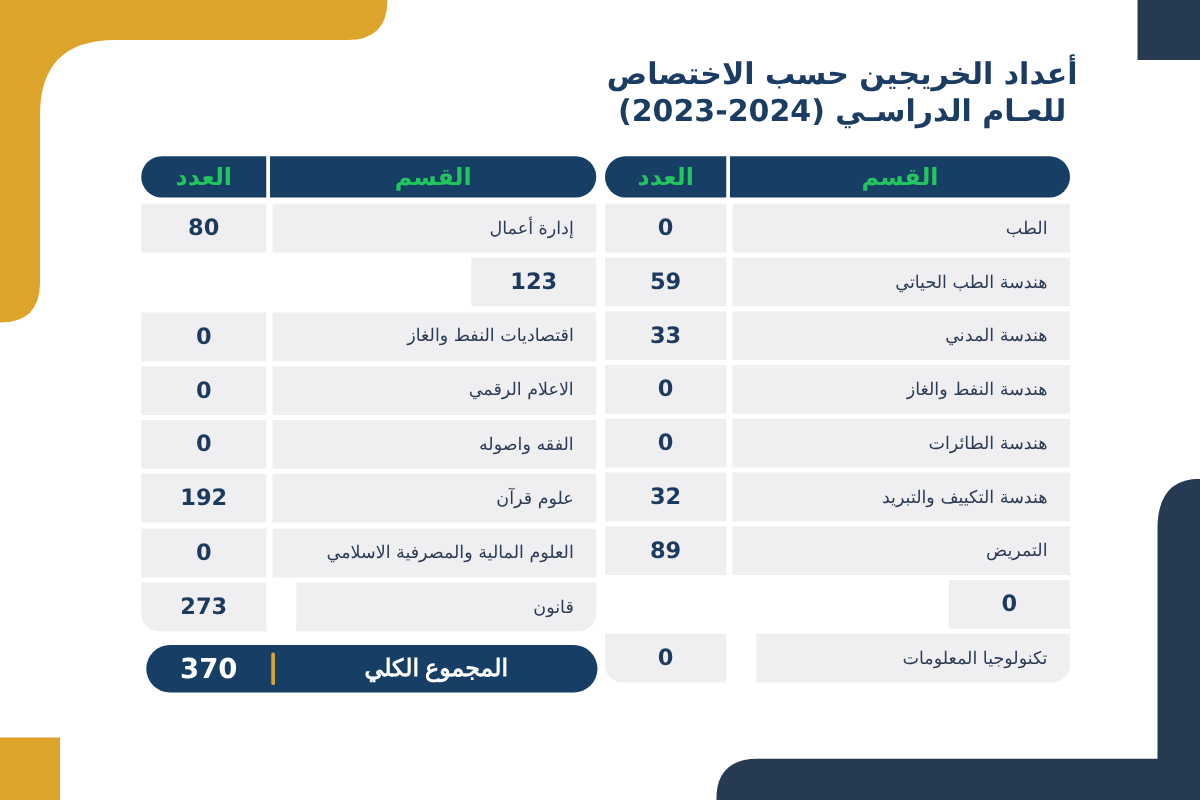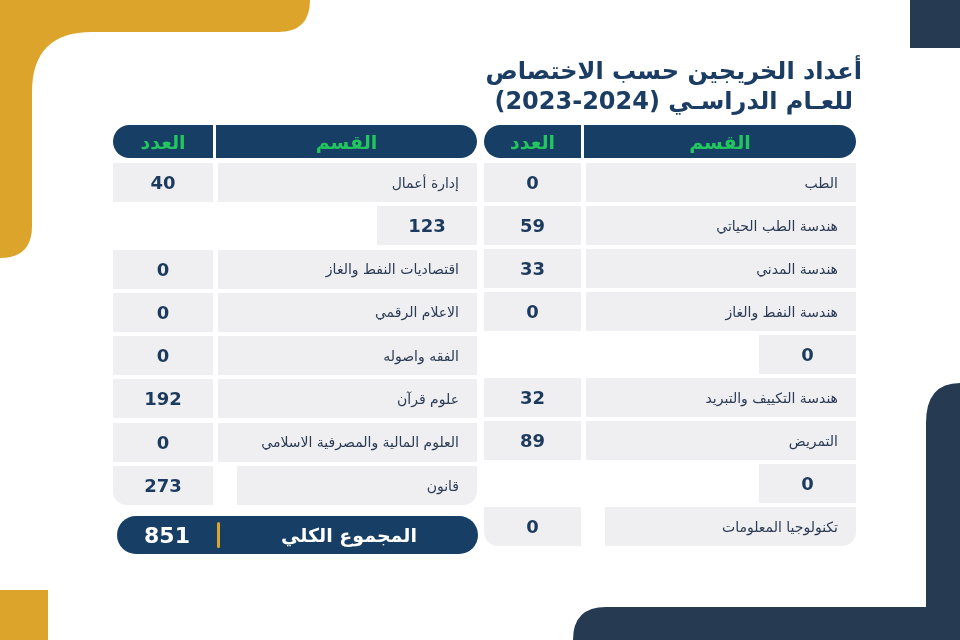--- a/index.html
+++ b/index.html
@@ -11,21 +11,21 @@
     font-family: "DejaVu Sans", sans-serif;
   }
   .deco { position: absolute; }
   .deco.tl { top: 0; left: 0; }
   .deco.tr-square { top: 0; right: 0; width: 50px; height: 48px; background: var(--deco_navy); }
   .deco.bl-square { bottom: 0; left: 0; width: 48px; height: 50px; background: var(--accent_gold); }
   .deco.br { bottom: 0; right: 0; }
 
   .title {
     position: absolute;
-    top: 56px; right: 98px;
+    top: 44px; right: 98px;
     direction: rtl;
     text-align: center;
     color: var(--title_navy);
     font-weight: bold;
     font-size: 24px;
     line-height: 1.25;
   }
 
   .gtable { position: absolute; }
   .gtable.right { top: 125px; left: 484px; width: 372px; }
@@ -63,21 +63,21 @@
   .tr.last .td.dept  { border-radius: 0 0 14px 0; margin-left: 19px; }
   .tr.last .td.count { border-radius: 0 0 0 14px; }
 
   .total-bar {
     position: absolute;
     top: 516px; left: 117px; width: 361px; height: 38px;
     background: var(--accent_navy);
     border-radius: 19px;
     display: flex; direction: rtl; align-items: center;
   }
-  .total-label { flex: 1; text-align: center; color: #ffffff; font-weight: bold; font-size: 19px; }
+  .total-label { flex: 1; text-align: center; color: #ffffff; font-weight: bold; font-size: 19px; font-family: Liberation Serif, serif; }
   .total-divider { width: 3px; height: 26px; background: var(--accent_gold); border-radius: 2px; }
   .total-value { width: 100px; text-align: center; color: #ffffff; font-weight: bold; font-size: 22px; }
 </style>
 </head>
 <body>
 
 <svg class="deco tl" width="312" height="260" viewBox="0 0 312 260">
   <path d="M0,0 H310 Q310,32 278,32 H92 Q32,32 32,92 V226 Q32,258 0,258 Z" fill="var(--accent_gold)"></path>
 </svg>
 <div class="deco tr-square"></div>
@@ -106,20 +106,21 @@
   </div>
   <div class="tr">
     <div class="td dept">هندسة المدني</div>
     <div class="td count">33</div>
   </div>
   <div class="tr">
     <div class="td dept">هندسة النفط والغاز</div>
     <div class="td count">0</div>
   </div>
   <div class="tr">
+    <div class="td dept">هندسة الطائرات</div>
     <div class="td count">0</div>
   </div>
   <div class="tr">
     <div class="td dept">هندسة التكييف والتبريد</div>
     <div class="td count">32</div>
   </div>
   <div class="tr">
     <div class="td dept">التمريض</div>
     <div class="td count">89</div>
   </div>
@@ -132,21 +133,21 @@
   </div>
 </div>
 
 <div class="gtable left">
   <div class="thead">
     <div class="th dept">القسم</div>
     <div class="th count">العدد</div>
   </div>
   <div class="tr">
     <div class="td dept">إدارة أعمال</div>
-    <div class="td count">40</div>
+    <div class="td count">80</div>
   </div>
   <div class="tr">
     <div class="td count">123</div>
   </div>
   <div class="tr">
     <div class="td dept">اقتصاديات النفط والغاز</div>
     <div class="td count">0</div>
   </div>
   <div class="tr">
     <div class="td dept">الاعلام الرقمي</div>
@@ -166,14 +167,14 @@
   </div>
   <div class="tr last">
     <div class="td dept">قانون</div>
     <div class="td count">273</div>
   </div>
 </div>
 
 <div class="total-bar">
   <div class="total-label">المجموع الكلي</div>
   <div class="total-divider"></div>
-  <div class="total-value">851</div>
+  <div class="total-value">370</div>
 </div>
 
 </body></html>

